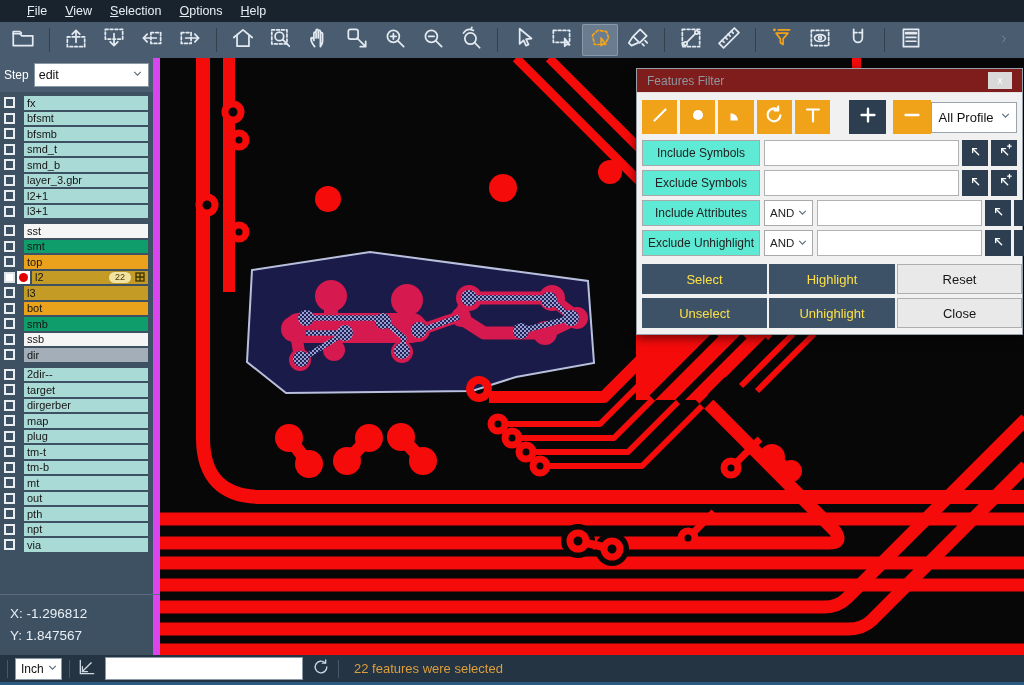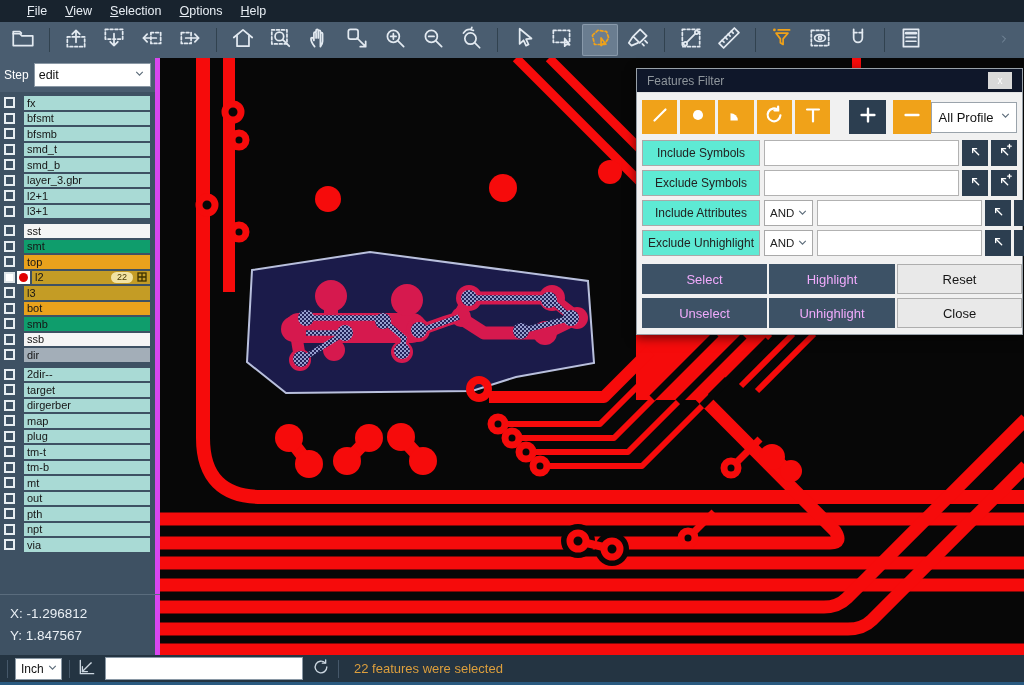--- a/index.html
+++ b/index.html
@@ -23,21 +23,21 @@
     display:flex;align-items:center;padding-left:4px;}
   .tb-btn{width:36px;height:32px;display:flex;align-items:center;justify-content:center;border-radius:2px;margin:0 1px;}
   .tb-btn svg{width:26px;height:26px;stroke:var(--icon);fill:none;stroke-width:1.6;stroke-linecap:round;stroke-linejoin:round;}
   .tb-btn.accent svg{stroke:var(--accent-orange);}
   .tb-btn.accent svg .dot{fill:var(--accent-orange);}
   .tb-btn.active{background:#6a7d90;box-shadow:inset 0 0 0 1px #89a;}
   .tb-sep{width:1px;height:24px;background:#31424f;margin:0 7px;}
   .tb-overflow{margin-left:auto;margin-right:2px;}
   .tb-overflow svg{width:12px;height:12px;stroke:#7c8fa1;fill:none;stroke-width:2;}
   
-  .sidebar{position:absolute;left:0;top:58px;width:160px;height:597px;background:var(--list-bg);border-right:5px solid #d946ef;}
+  .sidebar{position:absolute;left:0;top:58px;width:160px;height:597px;background:var(--list-bg);border-right:7px solid #d946ef;}
   .step-bar{height:34px;background:var(--toolbar-bg);display:flex;align-items:center;padding:0 4px;}
   .step-label{color:#fff;font-size:12px;margin-right:5px;}
   .step-select{flex:1;height:24px;background:#fff;border:1px solid #8a98a5;display:flex;align-items:center;
     padding:0 4px;font-size:12.5px;color:#111;}
   .step-select .chev{margin-left:auto;}
   .chev svg{width:13px;height:13px;stroke:#5a6a78;fill:none;stroke-width:2;}
   .layer-list{padding-top:4px;}
   .layer-row{display:flex;align-items:center;height:13.5px;margin:0 0 2px 0;}
   .layer-group{margin-bottom:6px;}
   .cbx{width:11px;height:11px;border:2px solid #e8eef2;background:transparent;margin-left:4px;flex:none;}
@@ -55,21 +55,21 @@
   .gridglyph{width:10px;height:10px;margin-left:4px;flex:none;}
   .gridglyph svg{width:10px;height:10px;stroke:#3d3200;stroke-width:1.3;fill:none;}
   .coords{position:absolute;left:0;bottom:0;width:160px;padding:8px 10px;border-top:1px solid #5a6c7d;}
   .coords div{color:#e9eff4;font-size:13.5px;line-height:22px;}
   
   .canvas{position:absolute;left:160px;top:58px;width:864px;height:597px;background:#070707;}
   .canvas svg{display:block;}
   
   .dialog{position:absolute;left:636px;top:68px;width:387px;height:267px;background:#f1f1f1;
     border:1px solid #98a1a9;box-shadow:0 3px 10px rgba(0,0,0,.55);}
-  .dlg-title{height:24px;background:#0f172a;display:flex;align-items:center;padding:0 10px;border-bottom:1px solid #e3e3e3;}
+  .dlg-title{height:24px;background:#7f1d1d;display:flex;align-items:center;padding:0 10px;border-bottom:1px solid #e3e3e3;}
   .dlg-title-text{color:#8f969c;font-size:12px;}
   .dlg-close{margin-left:auto;width:24px;height:17px;background:#d9d9d9;color:#fdfdfd;font-size:10px;
     display:flex;align-items:center;justify-content:center;}
   .dlg-tools{display:flex;align-items:center;padding:7px 5px 6px 5px;}
   .shape-btn{width:36px;height:34px;background:var(--accent-orange);margin-right:3px;
     display:flex;align-items:center;justify-content:center;}
   .shape-btn svg{width:22px;height:22px;stroke:#fff;fill:none;stroke-width:2.4;stroke-linecap:round;}
   .count-btn{width:38px;height:34px;display:flex;align-items:center;justify-content:center;}
   .count-btn svg{width:22px;height:22px;stroke:#fff;fill:none;stroke-width:2.6;stroke-linecap:round;}
   .plus{background:var(--dark-btn);margin-left:16px;}
@@ -82,21 +82,21 @@
     display:flex;align-items:center;justify-content:center;flex:none;}
   .flt-op{width:49px;height:26px;background:#fff;border:1px solid #a9a9a9;margin-left:4px;font-size:11.5px;color:#222;
     display:flex;align-items:center;padding:0 3px 0 5px;flex:none;}
   .flt-op .chev{margin-left:auto;}
   .flt-input{flex:1;height:26px;border:1px solid #b2b2b2;background:#fff;margin-left:4px;font-size:12px;padding:0 4px;outline:none;}
   .pick-btn{width:26px;height:26px;background:var(--dark-btn);margin-left:3px;flex:none;
     display:flex;align-items:center;justify-content:center;}
   .pick-btn svg{width:17px;height:17px;stroke:#fff;fill:none;stroke-width:1.9;stroke-linecap:round;}
   .dlg-actions{display:grid;grid-template-columns:125px 126px 125px;gap:4px 2px;margin:8px 5px 0 5px;}
   .act-btn{height:30px;font-size:13px;display:flex;align-items:center;justify-content:center;}
-  .act-dark{background:var(--action-btn);color:#f0abfc;}
+  .act-dark{background:var(--action-btn);color:#fde047;}
   .act-light{background:#e9e9e9;color:#161616;border:1px solid #aeaeae;}
   
   .statusbar{position:absolute;left:0;top:655px;width:1024px;height:30px;background:var(--status-bg);
     border-bottom:3px solid #2a5a80;display:flex;align-items:center;}
   .sb-sep{width:1px;height:18px;background:#46586a;margin:0 7px;}
   .unit-select{width:47px;height:22px;background:#fff;border:1px solid #8a98a5;display:flex;align-items:center;
     padding:0 2px 0 5px;font-size:12px;color:#111;}
   .unit-select .chev{margin-left:auto;}
   .sb-icon svg{width:20px;height:20px;stroke:#cdd8e2;fill:none;stroke-width:1.6;stroke-linecap:round;stroke-linejoin:round;}
   .sb-input{width:198px;height:23px;background:#fff;border:1px solid #8a98a5;margin-left:8px;font-size:12px;padding:0 4px;outline:none;}

